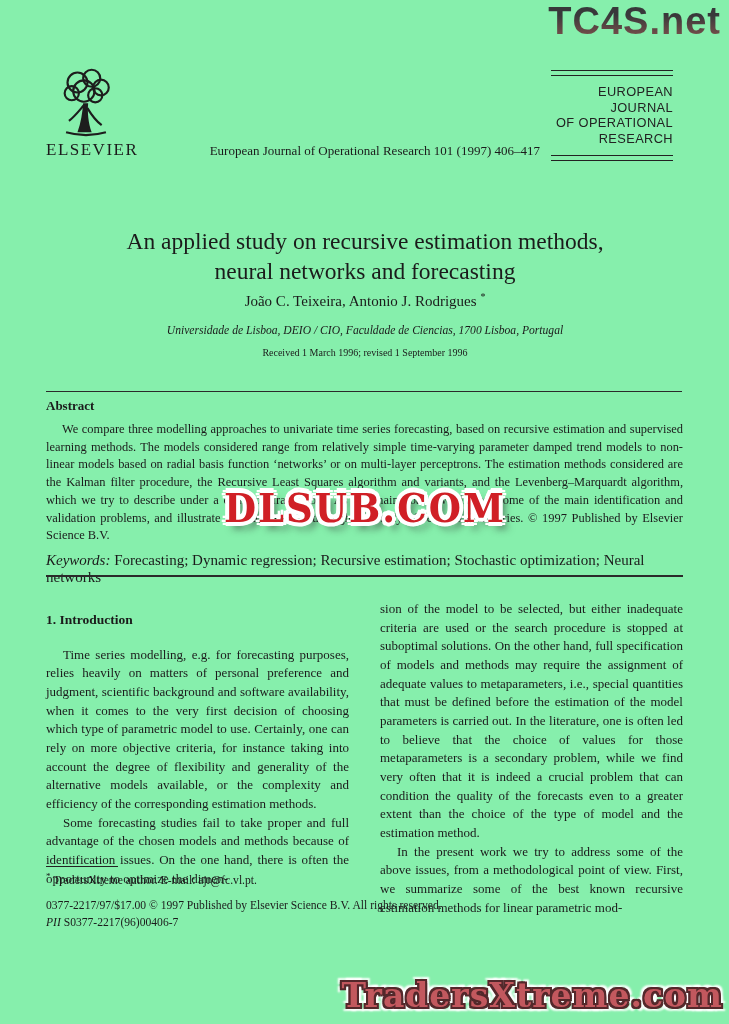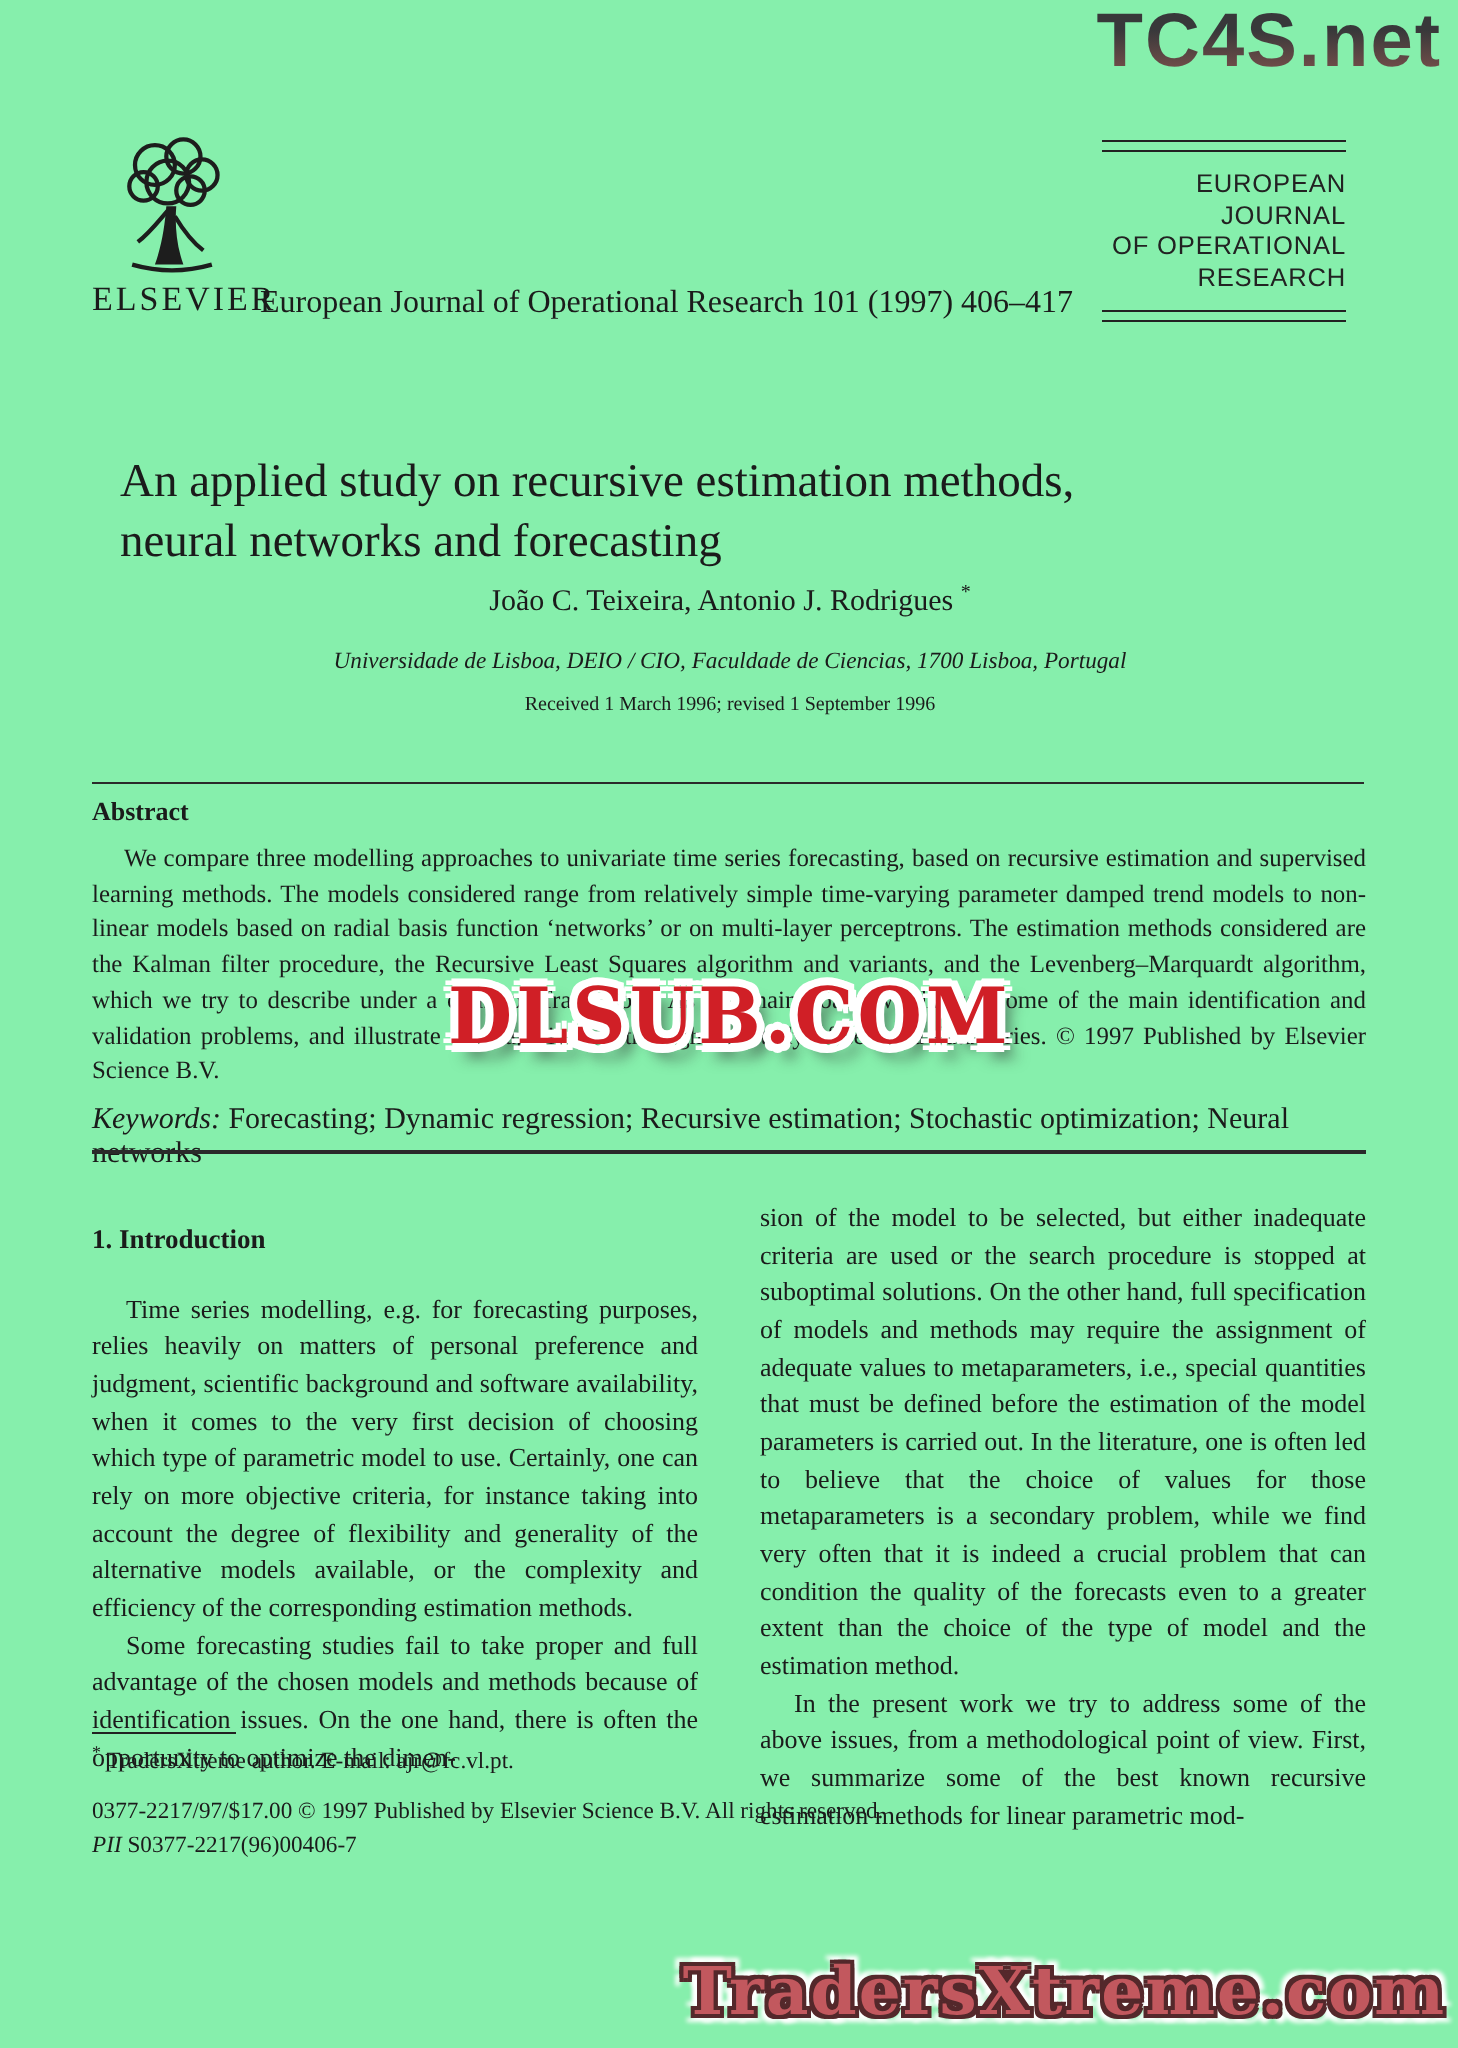--- a/index.html
+++ b/index.html
@@ -44,35 +44,35 @@
   }
   
   .logo{position:absolute;left:46px;top:64px;width:80px;text-align:center;}
   .logo svg{display:block;margin:0 auto;}
   .publisher{
     font-size:17px;letter-spacing:1.5px;margin-top:2px;
     font-family:"Liberation Serif", serif;
   }
   .citation{
     position:absolute;left:130px;top:143px;width:410px;
-    text-align:left;font-size:16px;
+    text-align:right;font-size:13px;
   }
   .jbox{
     position:absolute;left:551px;top:70px;width:122px;
     text-align:right;
     font-family:"Liberation Sans", sans-serif;
     font-size:12.8px;line-height:15.5px;letter-spacing:0.4px;
     color:#222;
   }
   .jbox .dbl{height:4px;border-top:1.6px solid #222;border-bottom:1px solid #222;}
   .jbox .lines{padding:8px 0 9px 0;}
   
   .title{
     position:absolute;left:60px;top:226px;width:610px;
-    text-align:left;font-size:23.5px;line-height:30px;
+    text-align:center;font-size:23.5px;line-height:30px;
   }
   .authors{
     position:absolute;left:60px;top:291px;width:610px;
     text-align:center;font-size:15px;
   }
   .authors sup{font-size:10px;}
   .affiliation{
     position:absolute;left:60px;top:324px;width:610px;
     text-align:center;font-style:italic;font-size:11.6px;
   }

